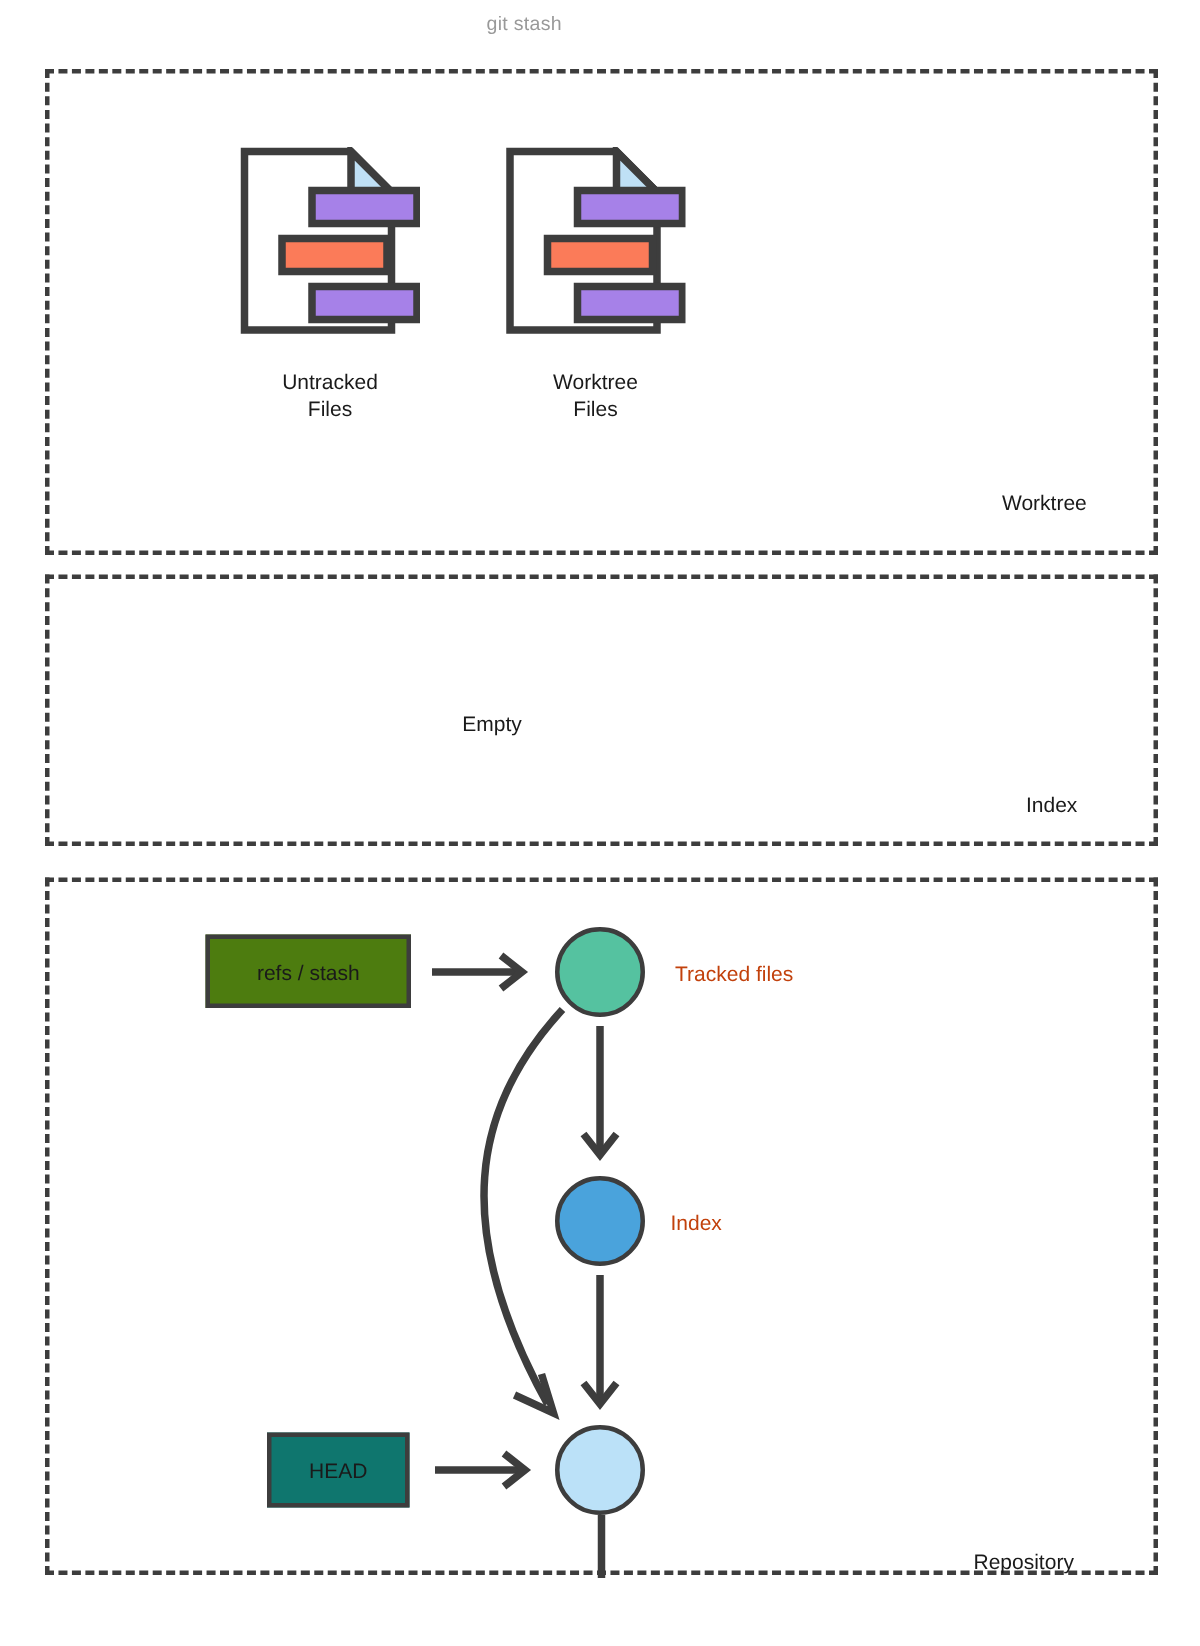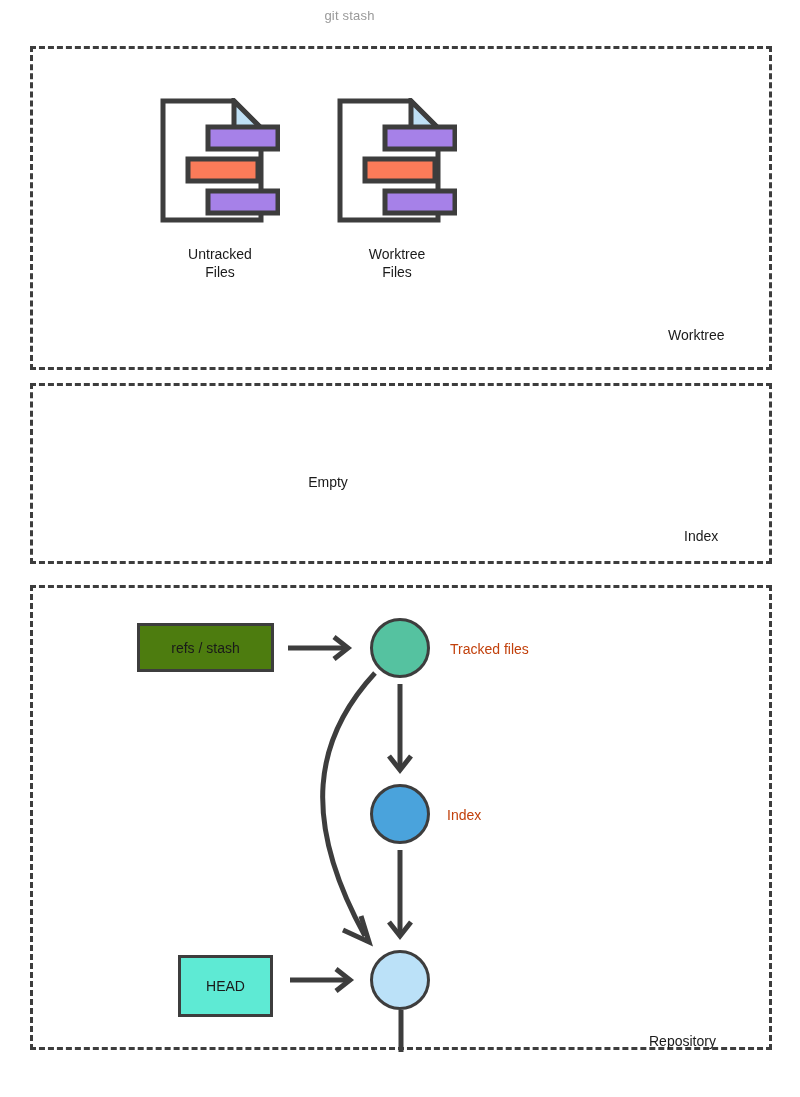--- a/index.html
+++ b/index.html
@@ -89,22 +89,22 @@
     font-size: 14px;
     color: #1a1a1a;
   }
   #box-refs-stash {
     left: 137px; top: 623px;
     width: 137px; height: 49px;
     background: #4d7c0f;
   }
   #box-head {
     left: 178px; top: 955px;
-    width: 95px; height: 62px;
-    background: #5eead4;
+    width: 95px; height: 50px;
+    background: #0f766e;
   }
 
   .node-circle {
     position: absolute;
     box-sizing: border-box;
     border: 3px solid #3d3d3d;
     border-radius: 50%;
     width: 60px;
     height: 60px;
   }

